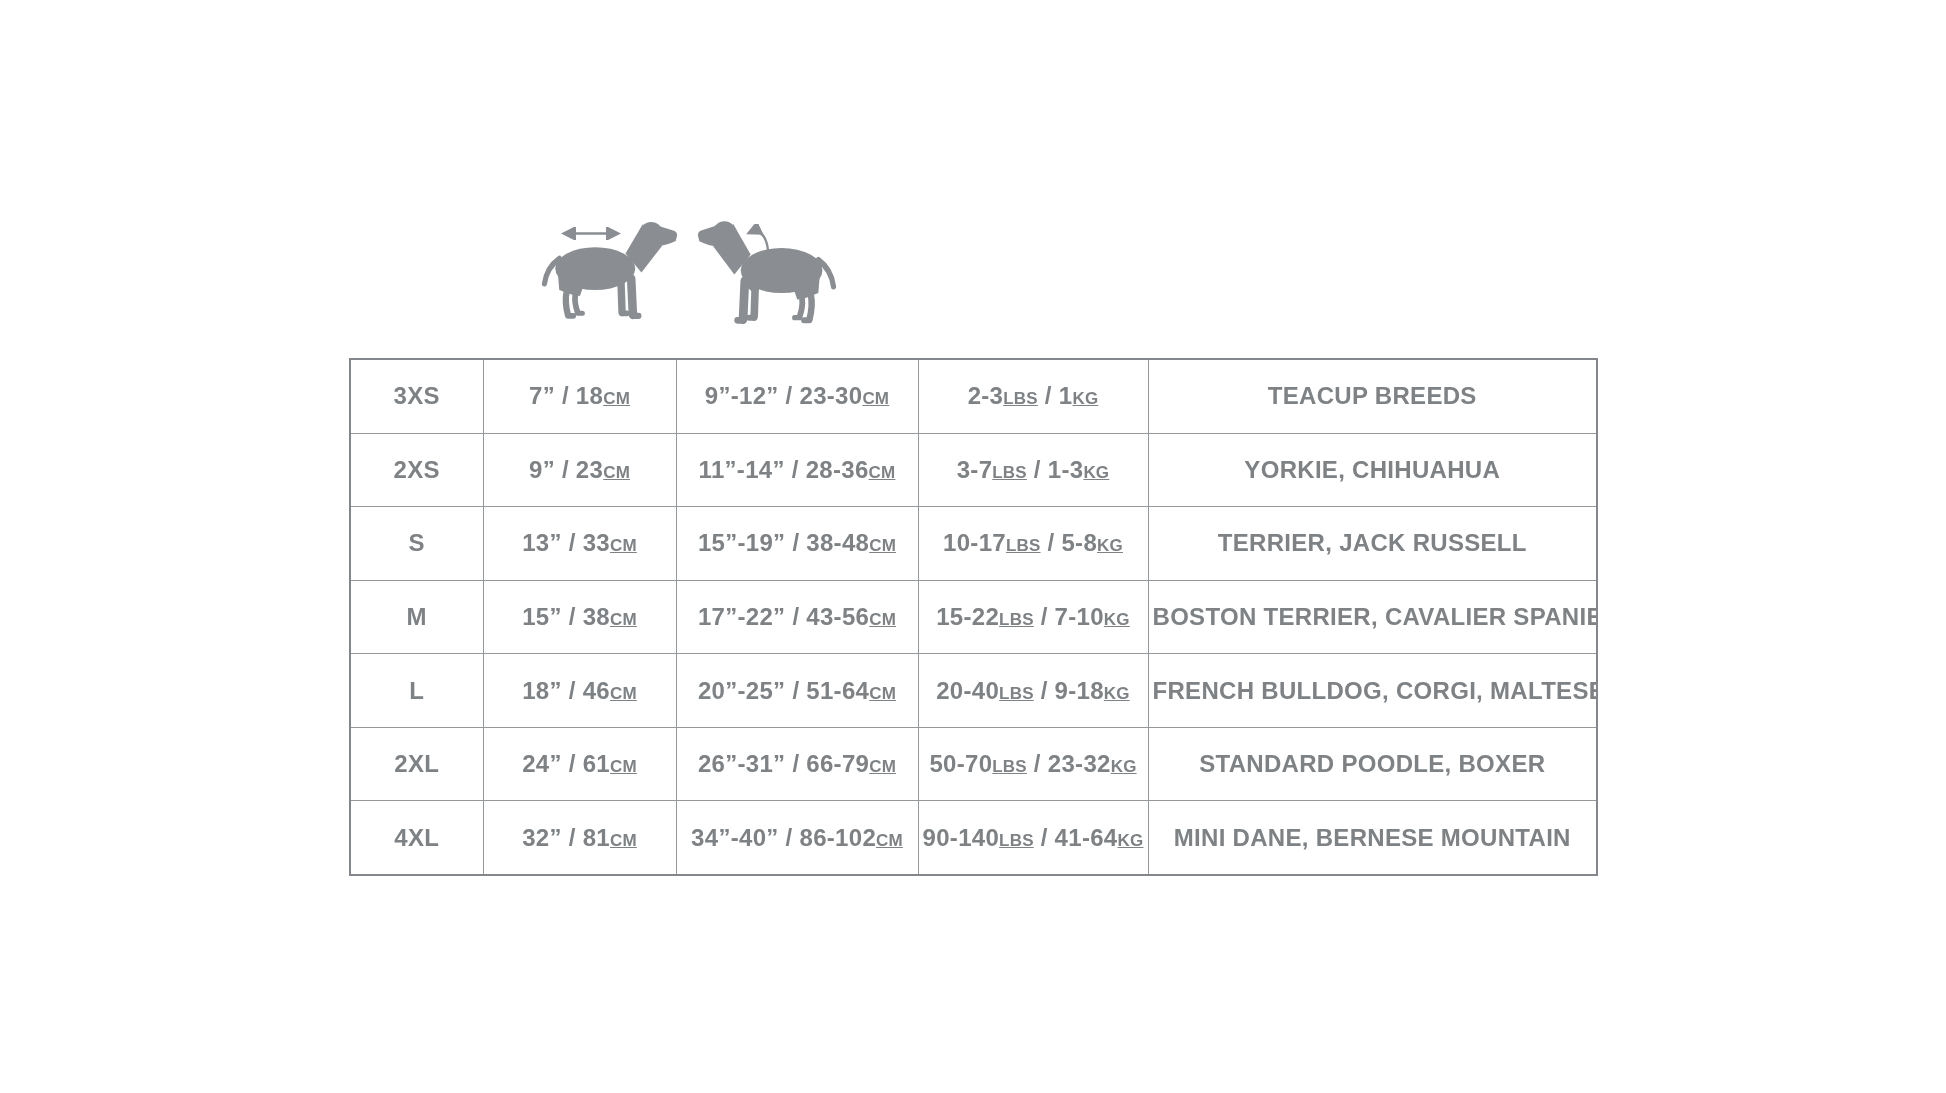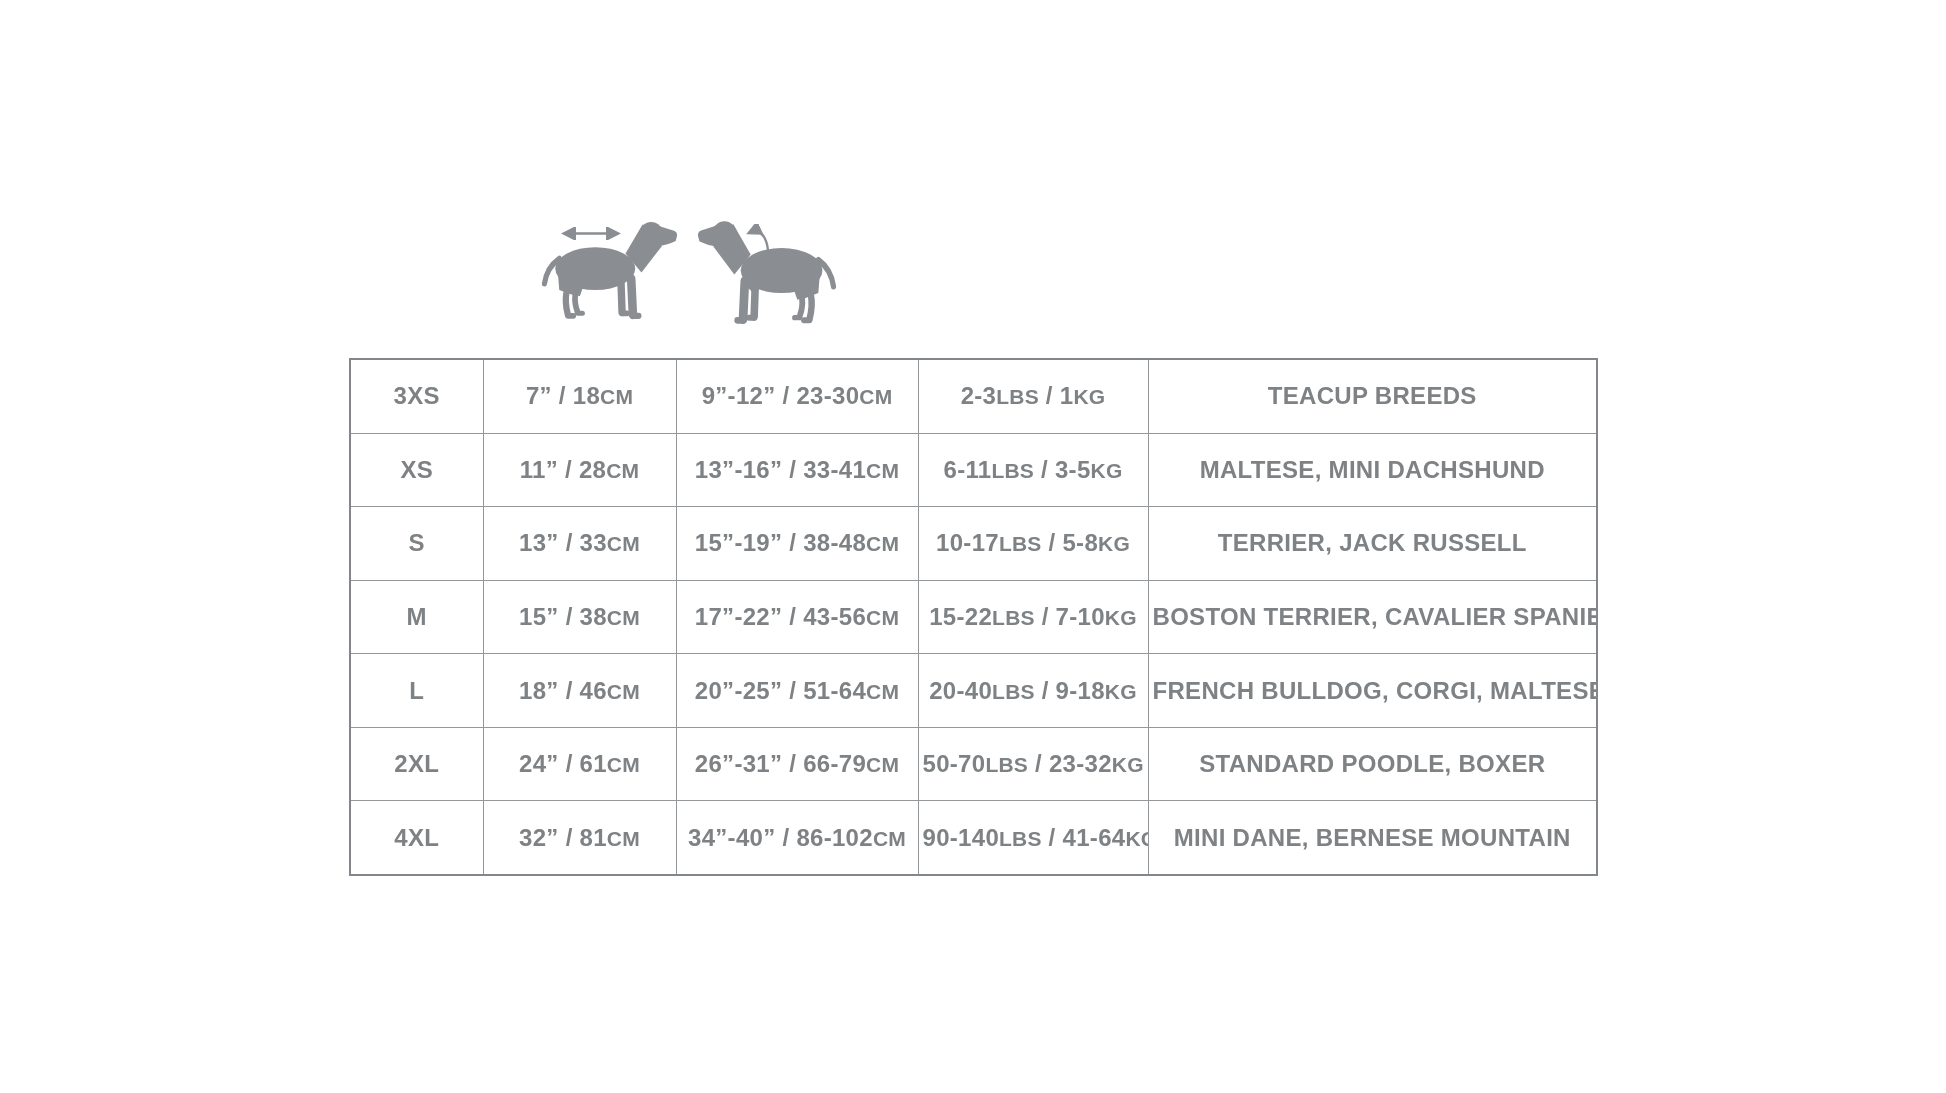--- a/index.html
+++ b/index.html
@@ -13,21 +13,21 @@
   .arrow-length{left:556px;top:227px;width:70px;height:13px;}
   .arrow-girth{left:738px;top:224px;width:32px;height:70px;}
 
   
   table.size-chart{position:absolute;left:349px;top:358px;width:1247px;height:518px;
       border-collapse:collapse;table-layout:fixed;border:2px solid #83868a;}
   table.size-chart td{border:1.5px solid #95989b;text-align:center;vertical-align:middle;
       color:#7e8285;font-weight:bold;font-size:24px;letter-spacing:0.3px;padding:12px 4px;
       white-space:nowrap;overflow:hidden;}
   table.size-chart tr{height:51.8px;}
-  td .unit{font-size:21px;letter-spacing:0.2px;}
+  td .unit{font-size:17px;letter-spacing:0.2px;text-decoration:underline;}
   .col-size{width:133px;}
   .col-back{width:193px;}
   .col-girth{width:242px;}
   .col-weight{width:230px;}
   .col-breeds{width:449px;}
 </style>
 </head>
 <body>
 
 <div class="page">
@@ -91,25 +91,25 @@
     </colgroup>
     <tbody>
       <tr>
         <td>3XS</td>
         <td>7” / 18<span class="unit">CM</span></td>
         <td>9”-12” / 23-30<span class="unit">CM</span></td>
         <td>2-3<span class="unit">LBS</span> / 1<span class="unit">KG</span></td>
         <td>TEACUP BREEDS</td>
       </tr>
       <tr>
-        <td>XS</td>
-        <td>11” / 28<span class="unit">CM</span></td>
-        <td>13”-16” / 33-41<span class="unit">CM</span></td>
-        <td>6-11<span class="unit">LBS</span> / 3-5<span class="unit">KG</span></td>
-        <td>MALTESE, MINI DACHSHUND</td>
+        <td>2XS</td>
+        <td>9” / 23<span class="unit">CM</span></td>
+        <td>11”-14” / 28-36<span class="unit">CM</span></td>
+        <td>3-7<span class="unit">LBS</span> / 1-3<span class="unit">KG</span></td>
+        <td>YORKIE, CHIHUAHUA</td>
       </tr>
       <tr>
         <td>S</td>
         <td>13” / 33<span class="unit">CM</span></td>
         <td>15”-19” / 38-48<span class="unit">CM</span></td>
         <td>10-17<span class="unit">LBS</span> / 5-8<span class="unit">KG</span></td>
         <td>TERRIER, JACK RUSSELL</td>
       </tr>
       <tr>
         <td>M</td>

